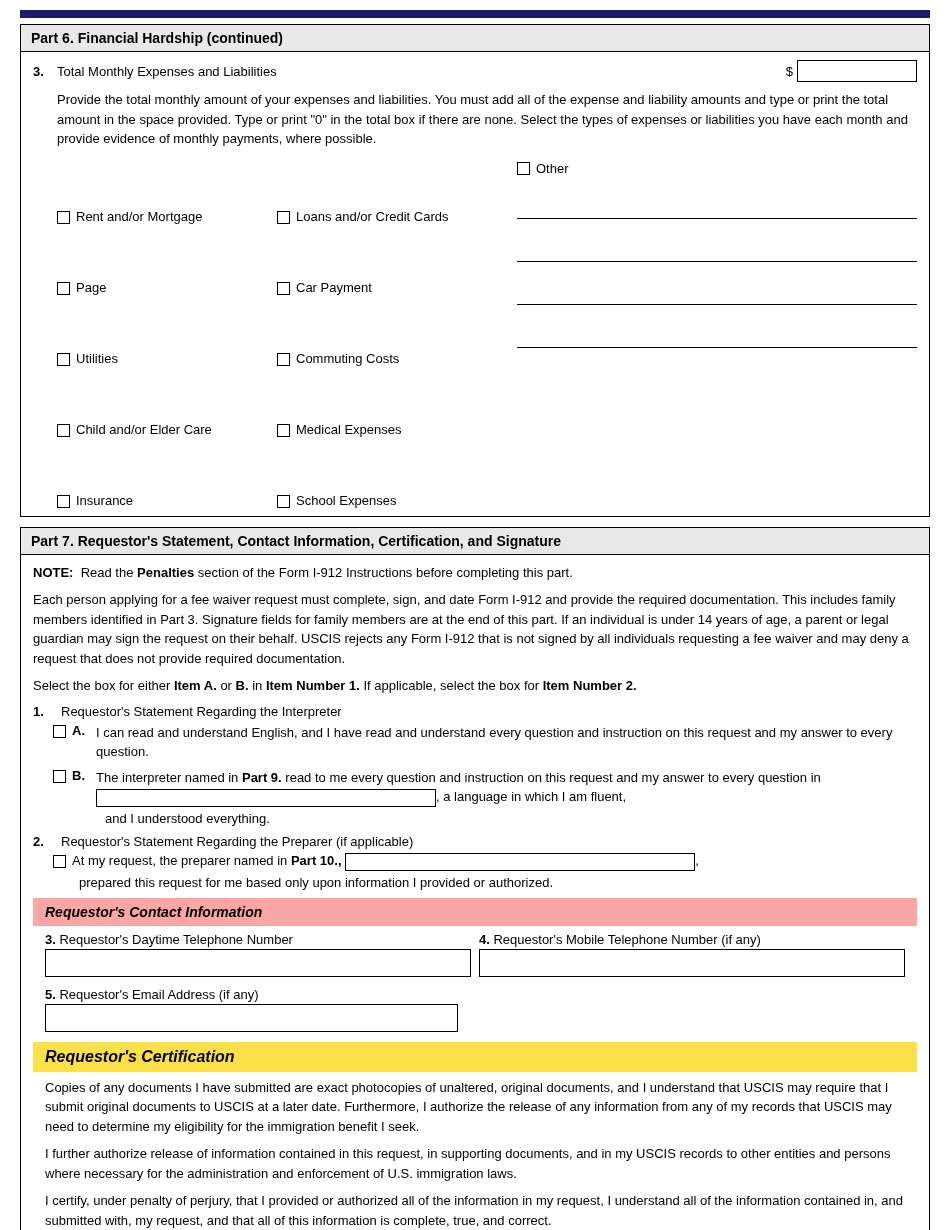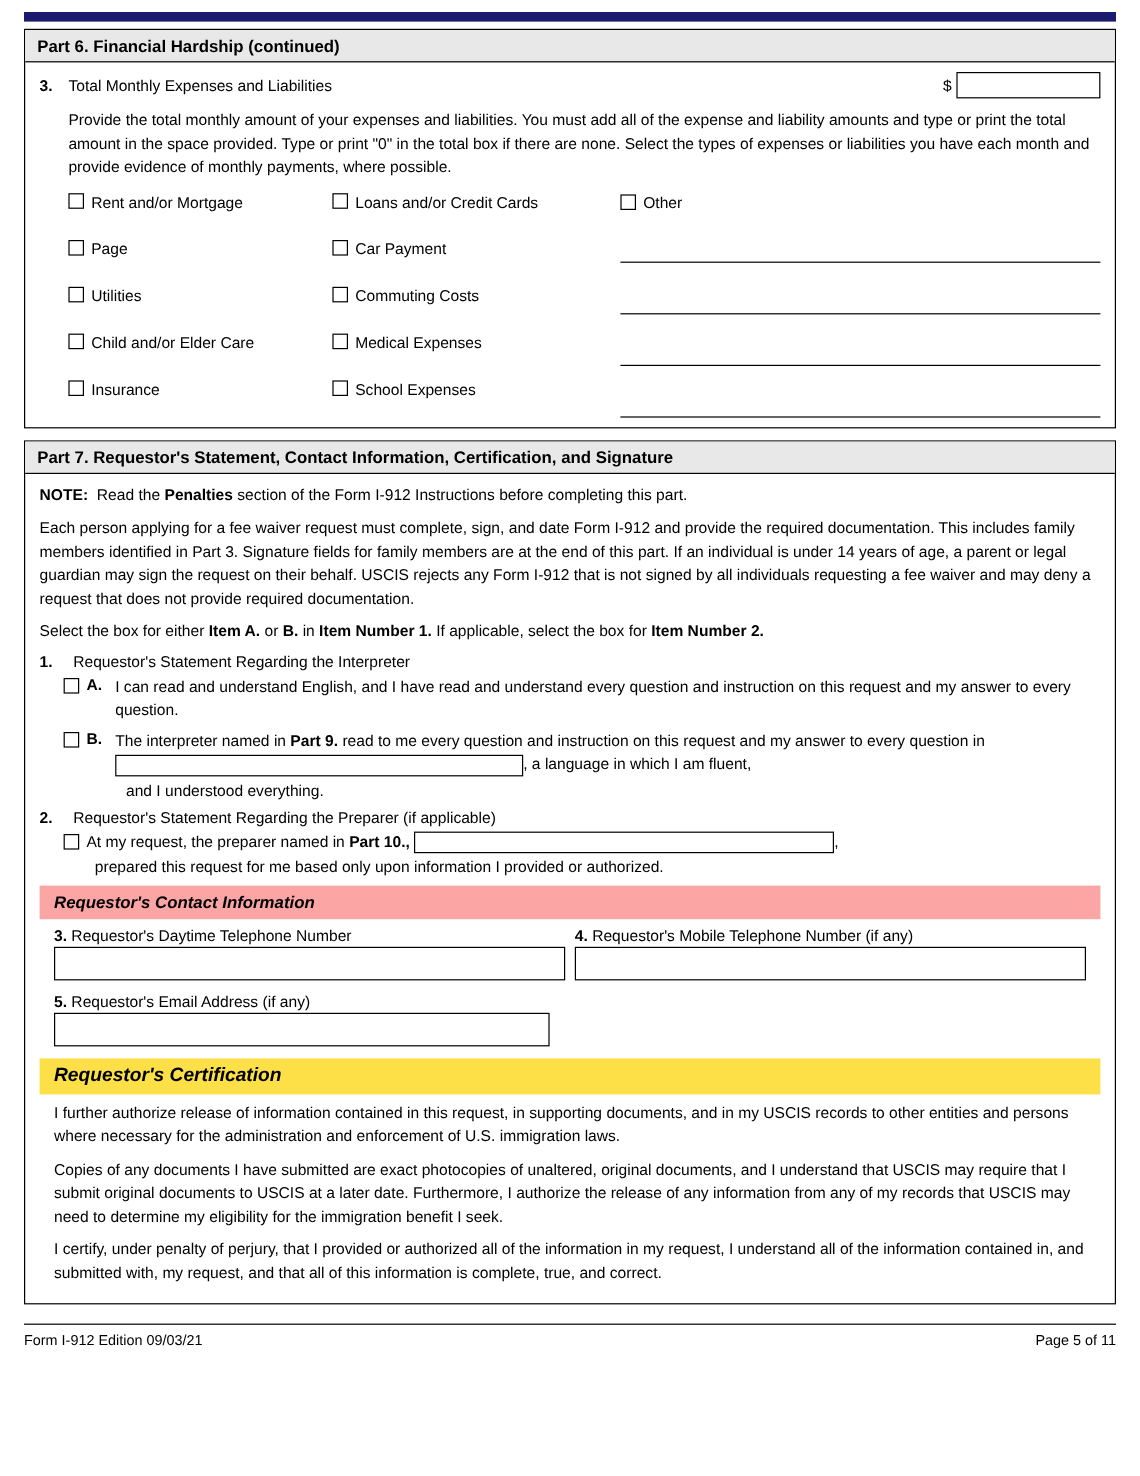--- a/index.html
+++ b/index.html
@@ -44,22 +44,23 @@
       height: 22px;
       display: inline-block;
       background: #fff;
     }
     .instructions-text {
       margin: 8px 0 12px 24px;
       line-height: 1.5;
     }
     .checkbox-item {
       display: flex;
-      align-items: flex-start;
+      align-items: flex-end;
       gap: 6px;
+      margin-top: 48px;
     }
     .cb {
       width: 13px;
       height: 13px;
       border: 1px solid #000;
       display: inline-block;
       flex-shrink: 0;
       background: #fff;
     }
     .expenses-container {
@@ -352,22 +353,22 @@
     <div class="email-section">
       <div class="field-label">
         <strong>5.</strong>&nbsp;<span>Requestor's Email Address (if any)</span>
       </div>
       <div class="field-input" style="width:48%;"></div>
     </div>
 
     <div class="cert-section">
       <em>Requestor's Certification</em>
     </div>
+    <div class="cert-text">Copies of any documents I have submitted are exact photocopies of unaltered, original documents, and I understand that USCIS may require that I submit original documents to USCIS at a later date.  Furthermore, I authorize the release of any information from any of my records that USCIS may need to determine my eligibility for the immigration benefit I seek.</div>
     <div class="cert-text">I further authorize release of information contained in this request, in supporting documents, and in my USCIS records to other entities and persons where necessary for the administration and enforcement of U.S. immigration laws.</div>
-    <div class="cert-text">Copies of any documents I have submitted are exact photocopies of unaltered, original documents, and I understand that USCIS may require that I submit original documents to USCIS at a later date.  Furthermore, I authorize the release of any information from any of my records that USCIS may need to determine my eligibility for the immigration benefit I seek.</div>
     <div class="cert-text">I certify, under penalty of perjury, that I provided or authorized all of the information in my request, I understand all of the information contained in, and submitted with, my request, and that all of this information is complete, true, and correct.</div>
   </div>
 </div>
 
 <div class="footer">
   <span>Form I-912  Edition  09/03/21</span>
   <span>Page 5 of 11</span>
 </div>
 
 </body></html>

